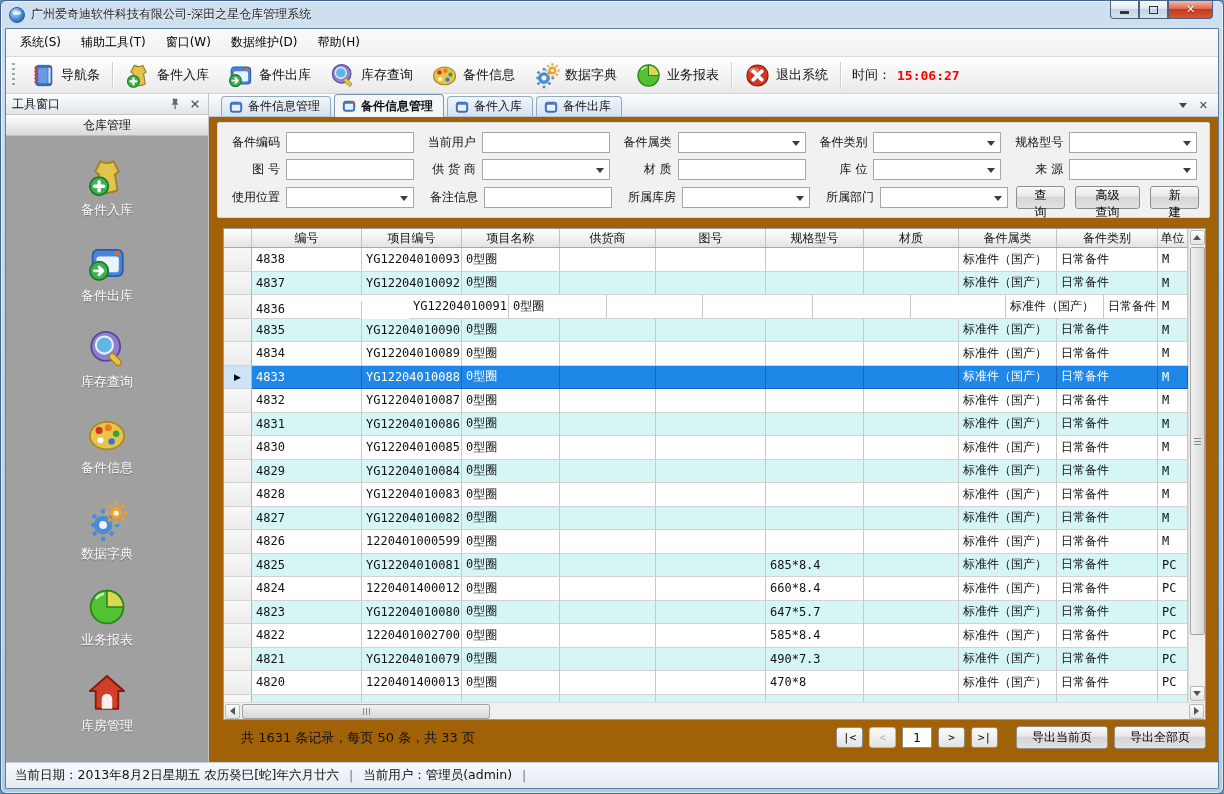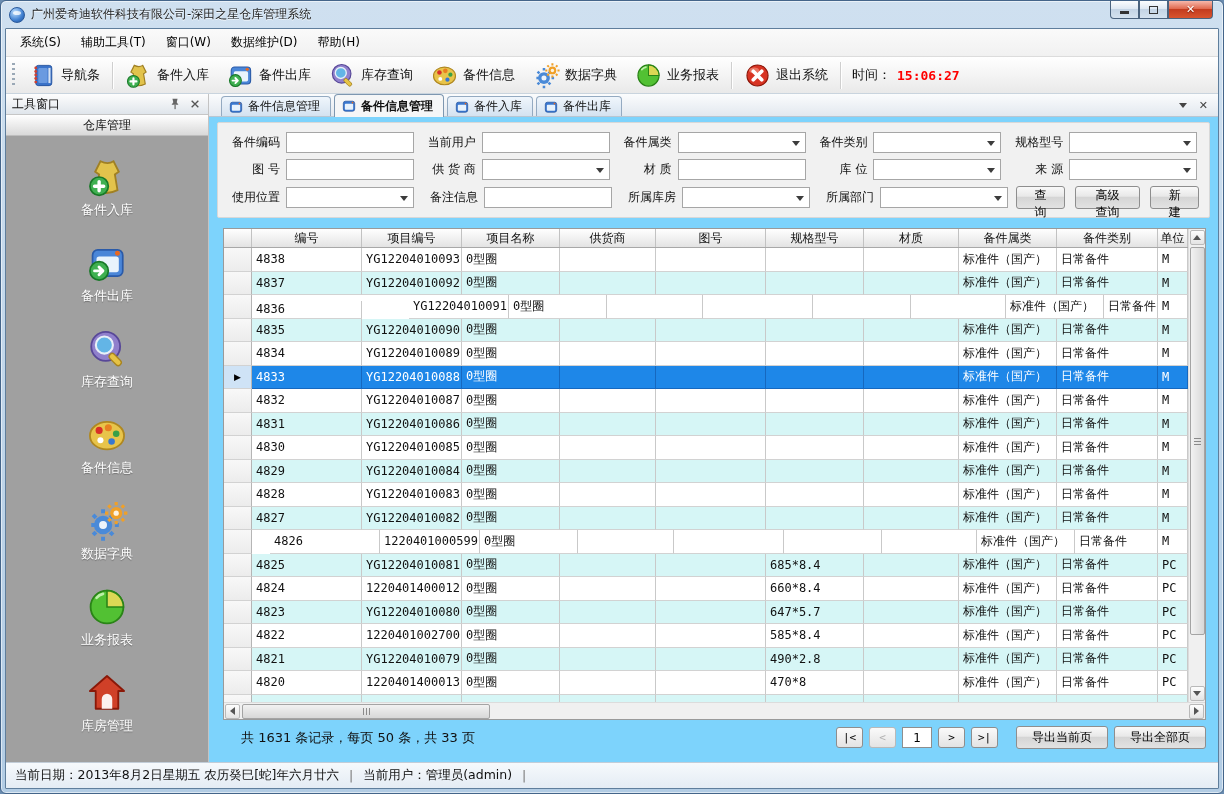--- a/index.html
+++ b/index.html
@@ -41,21 +41,21 @@
   .toolbar { height:37px; background:linear-gradient(#ffffff,#e9e9e9); border-bottom:1px solid #c9d4de;
     display:flex; align-items:center; padding:0 4px; }
   .tb-grip { width:5px; height:24px; margin:0 5px 0 2px;
     background:repeating-linear-gradient(#9aa8b6 0 2px, transparent 2px 5px); width:3px; }
   .tb-item { display:flex; align-items:center; gap:5px; padding:2px 9px; font-size:13px; border-radius:2px;text-align:right; }
   .tb-item svg { width:27px; height:27px; }
   .tb-sep { width:1px; height:27px; background:#cfcfcf; margin:0 3px; box-shadow:1px 0 0 #fff; }
   .tb-time { display:flex; align-items:center; gap:6px; padding:0 8px; font-size:13px; }
   .tb-time .tval { color:#ff0000; font-weight:bold; font-family:"DejaVu Sans Mono", monospace; }
   
-  .main { flex:1; min-height:0; display:flex; background:#7dd3fc; }
+  .main { flex:1; min-height:0; display:flex; background:#a16207; }
   .sidebar { width:203px; display:flex; flex-direction:column; border-right:1px solid #c3c3c3; background:#fff; }
   .sb-head { height:21px; background:linear-gradient(#fdfdfd,#dfe5eb); border-bottom:1px solid #c6c6c6;
     display:flex; align-items:center; padding:0 6px; gap:6px; }
   .sb-head-title { flex:1; }
   .sb-ico { width:14px; height:14px; display:flex; align-items:center; justify-content:center; color:#555; }
   .sb-section { height:21px; line-height:21px; text-align:center;
     background:linear-gradient(#ffffff,#d9d9d9); border-bottom:1px solid #bdbdbd; }
   .sb-items { flex:1; background:#a0a0a0; display:flex; flex-direction:column; align-items:center;
     padding-top:20px; overflow:hidden; }
   .sb-item { display:flex; flex-direction:column; align-items:center; margin-bottom:23px; cursor:default; }
@@ -632,21 +632,21 @@
                     <div class="g-cell" style="width: 96px;"></div>
                     <div class="g-cell" style="width: 110px;"></div>
                     <div class="g-cell" style="width: 98px;"></div>
                     <div class="g-cell" style="width: 95px;"></div>
                     <div class="g-cell" style="width: 98px;">标准件（国产）</div>
                     <div class="g-cell" style="width: 105px; flex: 1 1 0%;">日常备件</div>
                     <div class="g-cell" style="width: 30px;">M</div>
                   </div>
                   <div class="g-row">
                     <div class="g-sel"></div>
-                    <div class="g-cell" style="width: 110px; margin-left: 18px;">4826</div>
+                    <div class="g-cell" style="width: 110px;">4826</div>
                     <div class="g-cell" style="width: 100px;">1220401000599</div>
                     <div class="g-cell" style="width: 98px;">0型圈</div>
                     <div class="g-cell" style="width: 96px;"></div>
                     <div class="g-cell" style="width: 110px;"></div>
                     <div class="g-cell" style="width: 98px;"></div>
                     <div class="g-cell" style="width: 95px;"></div>
                     <div class="g-cell" style="width: 98px;">标准件（国产）</div>
                     <div class="g-cell" style="width: 105px; flex: 1 1 0%;">日常备件</div>
                     <div class="g-cell" style="width: 30px;">M</div>
                   </div>
@@ -702,21 +702,21 @@
                     <div class="g-cell" style="width: 105px; flex: 1 1 0%;">日常备件</div>
                     <div class="g-cell" style="width: 30px;">PC</div>
                   </div>
                   <div class="g-row alt">
                     <div class="g-sel"></div>
                     <div class="g-cell" style="width: 110px;">4821</div>
                     <div class="g-cell" style="width: 100px;">YG12204010079</div>
                     <div class="g-cell" style="width: 98px;">0型圈</div>
                     <div class="g-cell" style="width: 96px;"></div>
                     <div class="g-cell" style="width: 110px;"></div>
-                    <div class="g-cell" style="width: 98px;">490*2.8</div>
+                    <div class="g-cell" style="width: 98px;">490*7.3</div>
                     <div class="g-cell" style="width: 95px;"></div>
                     <div class="g-cell" style="width: 98px;">标准件（国产）</div>
                     <div class="g-cell" style="width: 105px; flex: 1 1 0%;">日常备件</div>
                     <div class="g-cell" style="width: 30px;">PC</div>
                   </div>
                   <div class="g-row">
                     <div class="g-sel"></div>
                     <div class="g-cell" style="width: 110px;">4820</div>
                     <div class="g-cell" style="width: 100px;">1220401400013</div>
                     <div class="g-cell" style="width: 98px;">0型圈</div>

